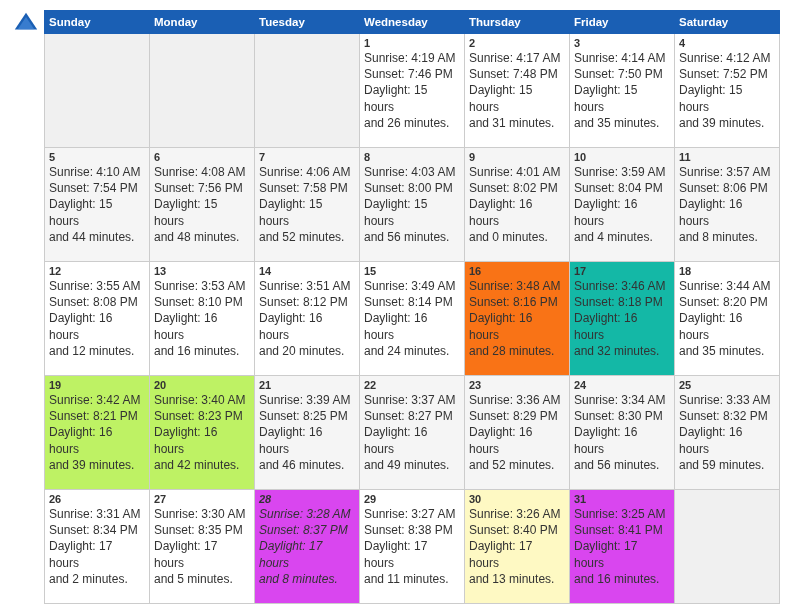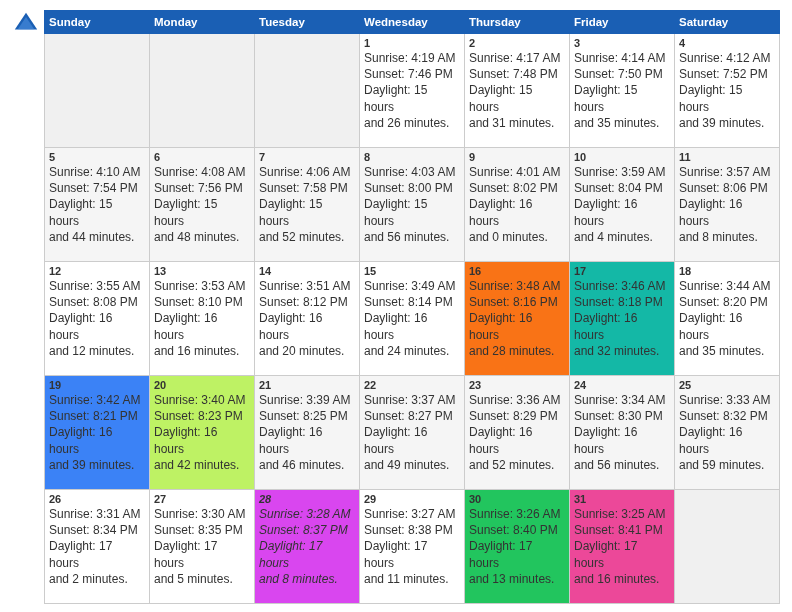--- a/index.html
+++ b/index.html
@@ -209,21 +209,21 @@
           <td style="background: #14b8a6;">
             <span class="day-num">17</span>
             <div class="cell-text">Sunrise: 3:46 AM<br>Sunset: 8:18 PM<br>Daylight: 16 hours<br>and 32 minutes.</div>
           </td>
           <td style="background: rgb(255, 255, 255);">
             <span class="day-num">18</span>
             <div class="cell-text">Sunrise: 3:44 AM<br>Sunset: 8:20 PM<br>Daylight: 16 hours<br>and 35 minutes.</div>
           </td>
         </tr>
         <tr>
-          <td style="background: #3b82f6;">
+          <td style="background: #bef264;">
             <span class="day-num">19</span>
             <div class="cell-text">Sunrise: 3:42 AM<br>Sunset: 8:21 PM<br>Daylight: 16 hours<br>and 39 minutes.</div>
           </td>
           <td style="background: #bef264;">
             <span class="day-num">20</span>
             <div class="cell-text">Sunrise: 3:40 AM<br>Sunset: 8:23 PM<br>Daylight: 16 hours<br>and 42 minutes.</div>
           </td>
           <td style="background: rgb(245, 245, 245);">
             <span class="day-num">21</span>
             <div class="cell-text">Sunrise: 3:39 AM<br>Sunset: 8:25 PM<br>Daylight: 16 hours<br>and 46 minutes.</div>
@@ -255,25 +255,25 @@
             <div class="cell-text">Sunrise: 3:30 AM<br>Sunset: 8:35 PM<br>Daylight: 17 hours<br>and 5 minutes.</div>
           </td>
           <td style="background: #d946ef; font-style: italic;">
             <span class="day-num">28</span>
             <div class="cell-text">Sunrise: 3:28 AM<br>Sunset: 8:37 PM<br>Daylight: 17 hours<br>and 8 minutes.</div>
           </td>
           <td style="background: rgb(255, 255, 255);">
             <span class="day-num">29</span>
             <div class="cell-text">Sunrise: 3:27 AM<br>Sunset: 8:38 PM<br>Daylight: 17 hours<br>and 11 minutes.</div>
           </td>
-          <td style="background: #22c55e; margin-top: 34px;">
+          <td style="background: #fef9c3; margin-top: 34px;">
             <span class="day-num">30</span>
             <div class="cell-text">Sunrise: 3:26 AM<br>Sunset: 8:40 PM<br>Daylight: 17 hours<br>and 13 minutes.</div>
           </td>
-          <td style="background: #ec4899;">
+          <td style="background: #d946ef;">
             <span class="day-num">31</span>
             <div class="cell-text">Sunrise: 3:25 AM<br>Sunset: 8:41 PM<br>Daylight: 17 hours<br>and 16 minutes.</div>
           </td>
           <td class="empty-cell" style="background: rgb(238, 238, 238);"></td>
         </tr>
       </tbody>
   </table>
 </div>
 
 </body></html>

